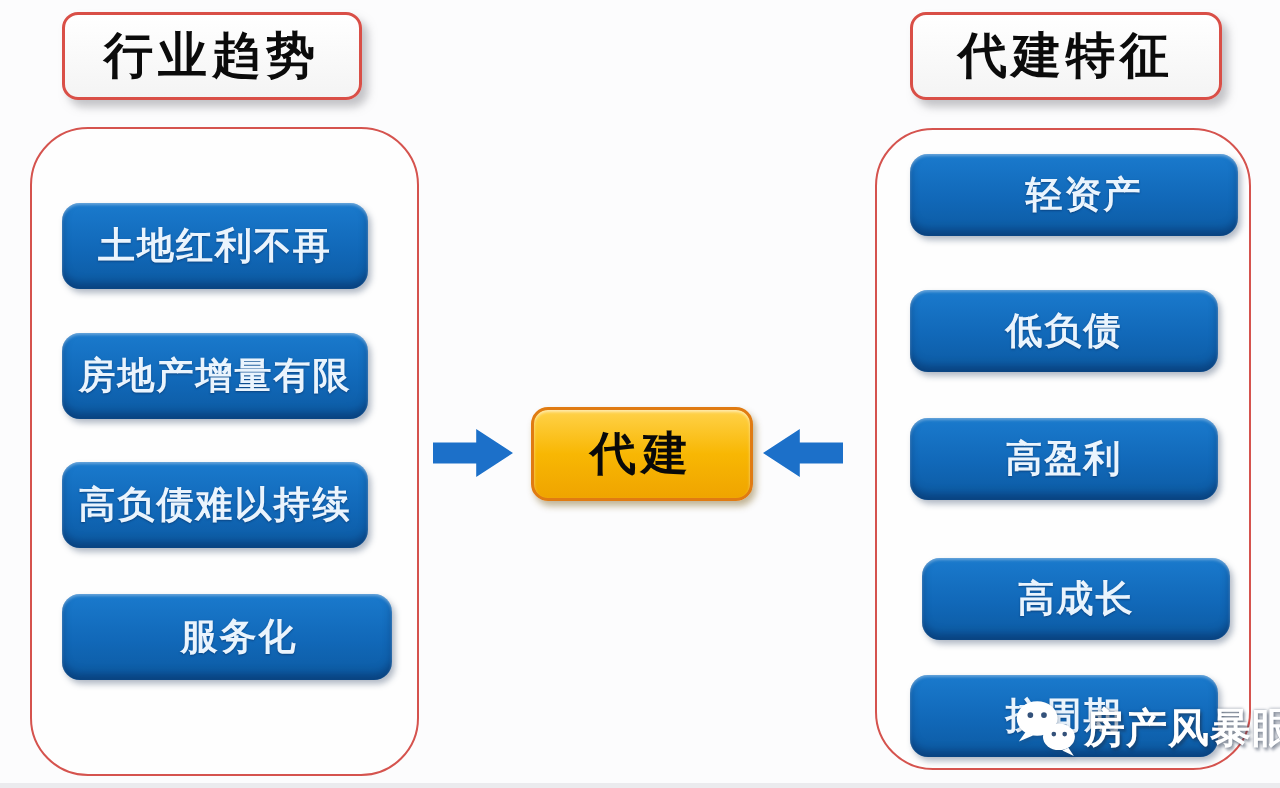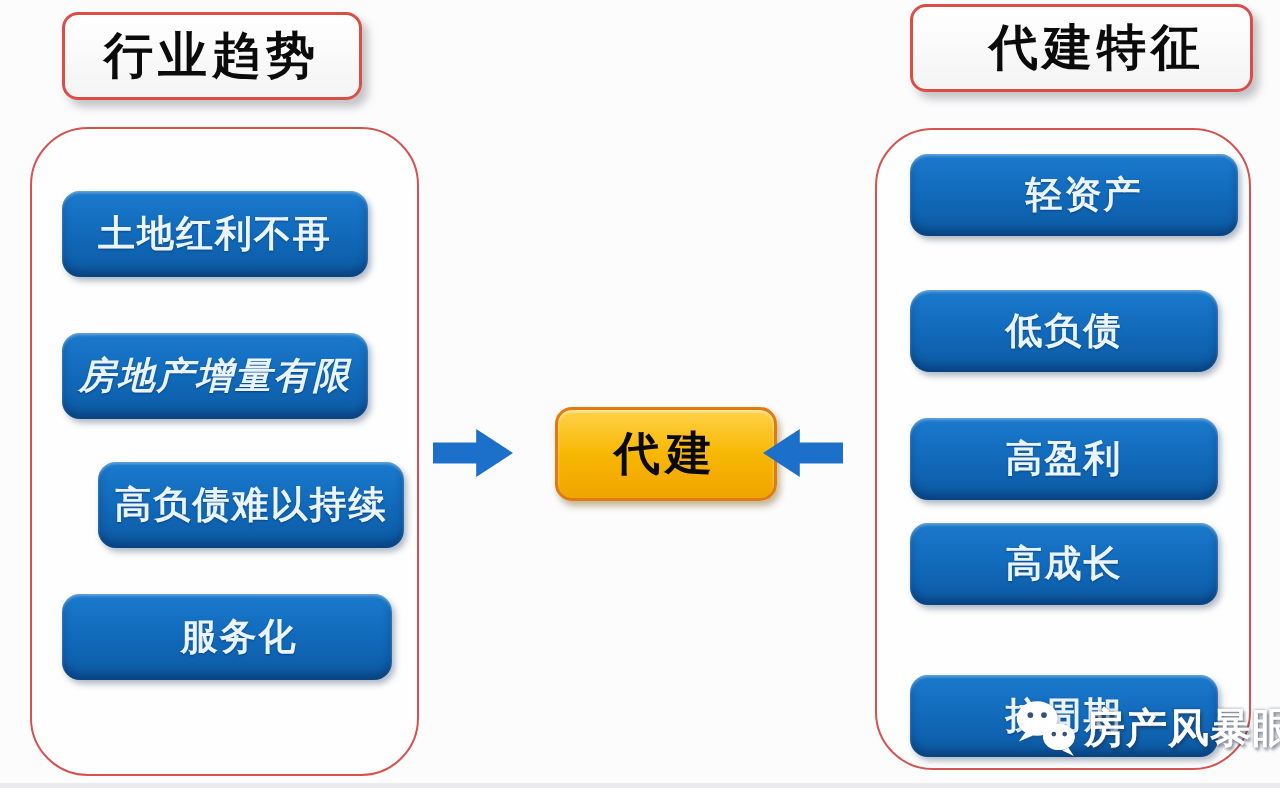--- a/index.html
+++ b/index.html
@@ -15,21 +15,21 @@
   .title-box{
     position:absolute;
     background:linear-gradient(180deg,#ffffff,#f4f4f4);
     border:3px solid #d94f47;
     border-radius:16px;
     box-shadow:6px 7px 9px rgba(140,140,145,.5);
     display:flex;align-items:center;justify-content:center;
     font-weight:bold;font-size:49px;color:#0b0b0b;letter-spacing:5px;
   }
   .title-left{left:62px;top:12px;width:294px;height:82px;}
-  .title-right{left:910px;top:4px;width:306px;height:82px;padding-left:31px;}
+  .title-right{left:910px;top:12px;width:306px;height:82px;}
 
   
   .container{
     position:absolute;
     border:2.5px solid #d5534e;
     border-radius:58px;
     background:#fefefe;
   }
   .container-left{left:30px;top:127px;width:385px;height:645px;}
   .container-right{left:875px;top:128px;width:372px;height:638px;}
@@ -40,34 +40,34 @@
     background:linear-gradient(180deg,#1a7acd 0%,#1168b8 55%,#0c5aa2 100%);
     border-radius:18px;
     box-shadow:inset 0 2px 3px rgba(255,255,255,.35),
                inset 0 -6px 9px rgba(5,40,90,.5),
                3px 4px 6px rgba(60,80,110,.4);
     display:flex;align-items:center;justify-content:center;
     color:#eaf4fd;font-size:37px;font-weight:bold;letter-spacing:2px;
     text-shadow:0 1px 2px rgba(6,45,95,.6);
   }
   .l-item{left:62px;width:306px;height:86px;}
-  .l0{top:191px;} .l1{top:333px;font-style:italic;} .l2{top:462px;margin-left:36px;} .l3{top:594px;padding-left:24px;}
+  .l0{top:203px;} .l1{top:333px;} .l2{top:462px;} .l3{top:594px;padding-left:24px;}
   .r-item{left:910px;width:308px;height:82px;}
-  .r0{top:154px;padding-left:20px;} .r1{top:290px;border-radius:20px;} .r2{top:418px;} .r3{top:523px;} .r4{top:675px;}
+  .r0{top:154px;padding-left:20px;} .r1{top:290px;} .r2{top:418px;} .r3{top:558px;margin-left:12px;} .r4{top:675px;}
 
   
   .center-box{
     position:absolute;left:531px;top:407px;width:216px;height:88px;
     background:linear-gradient(180deg,#ffd24a 0%,#f8b703 50%,#efa400 100%);
     border:3.5px solid #e07b12;
     border-radius:17px;
     box-shadow:3px 5px 7px rgba(120,90,20,.45),
                inset 0 2px 3px rgba(255,255,255,.55);
     display:flex;align-items:center;justify-content:center;
-    font-size:46px;font-weight:bold;color:#090909;letter-spacing:6px;margin-left:24px;
+    font-size:46px;font-weight:bold;color:#090909;letter-spacing:6px;
   }
 
   
   .arrow{position:absolute;width:80px;height:48px;background:#1c70c9;}
   .arrow-right{
     left:433px;top:429px;
     clip-path:polygon(0% 28%,54% 28%,54% 0%,100% 50%,54% 100%,54% 72%,0% 72%);
   }
   .arrow-left{
     left:763px;top:429px;

